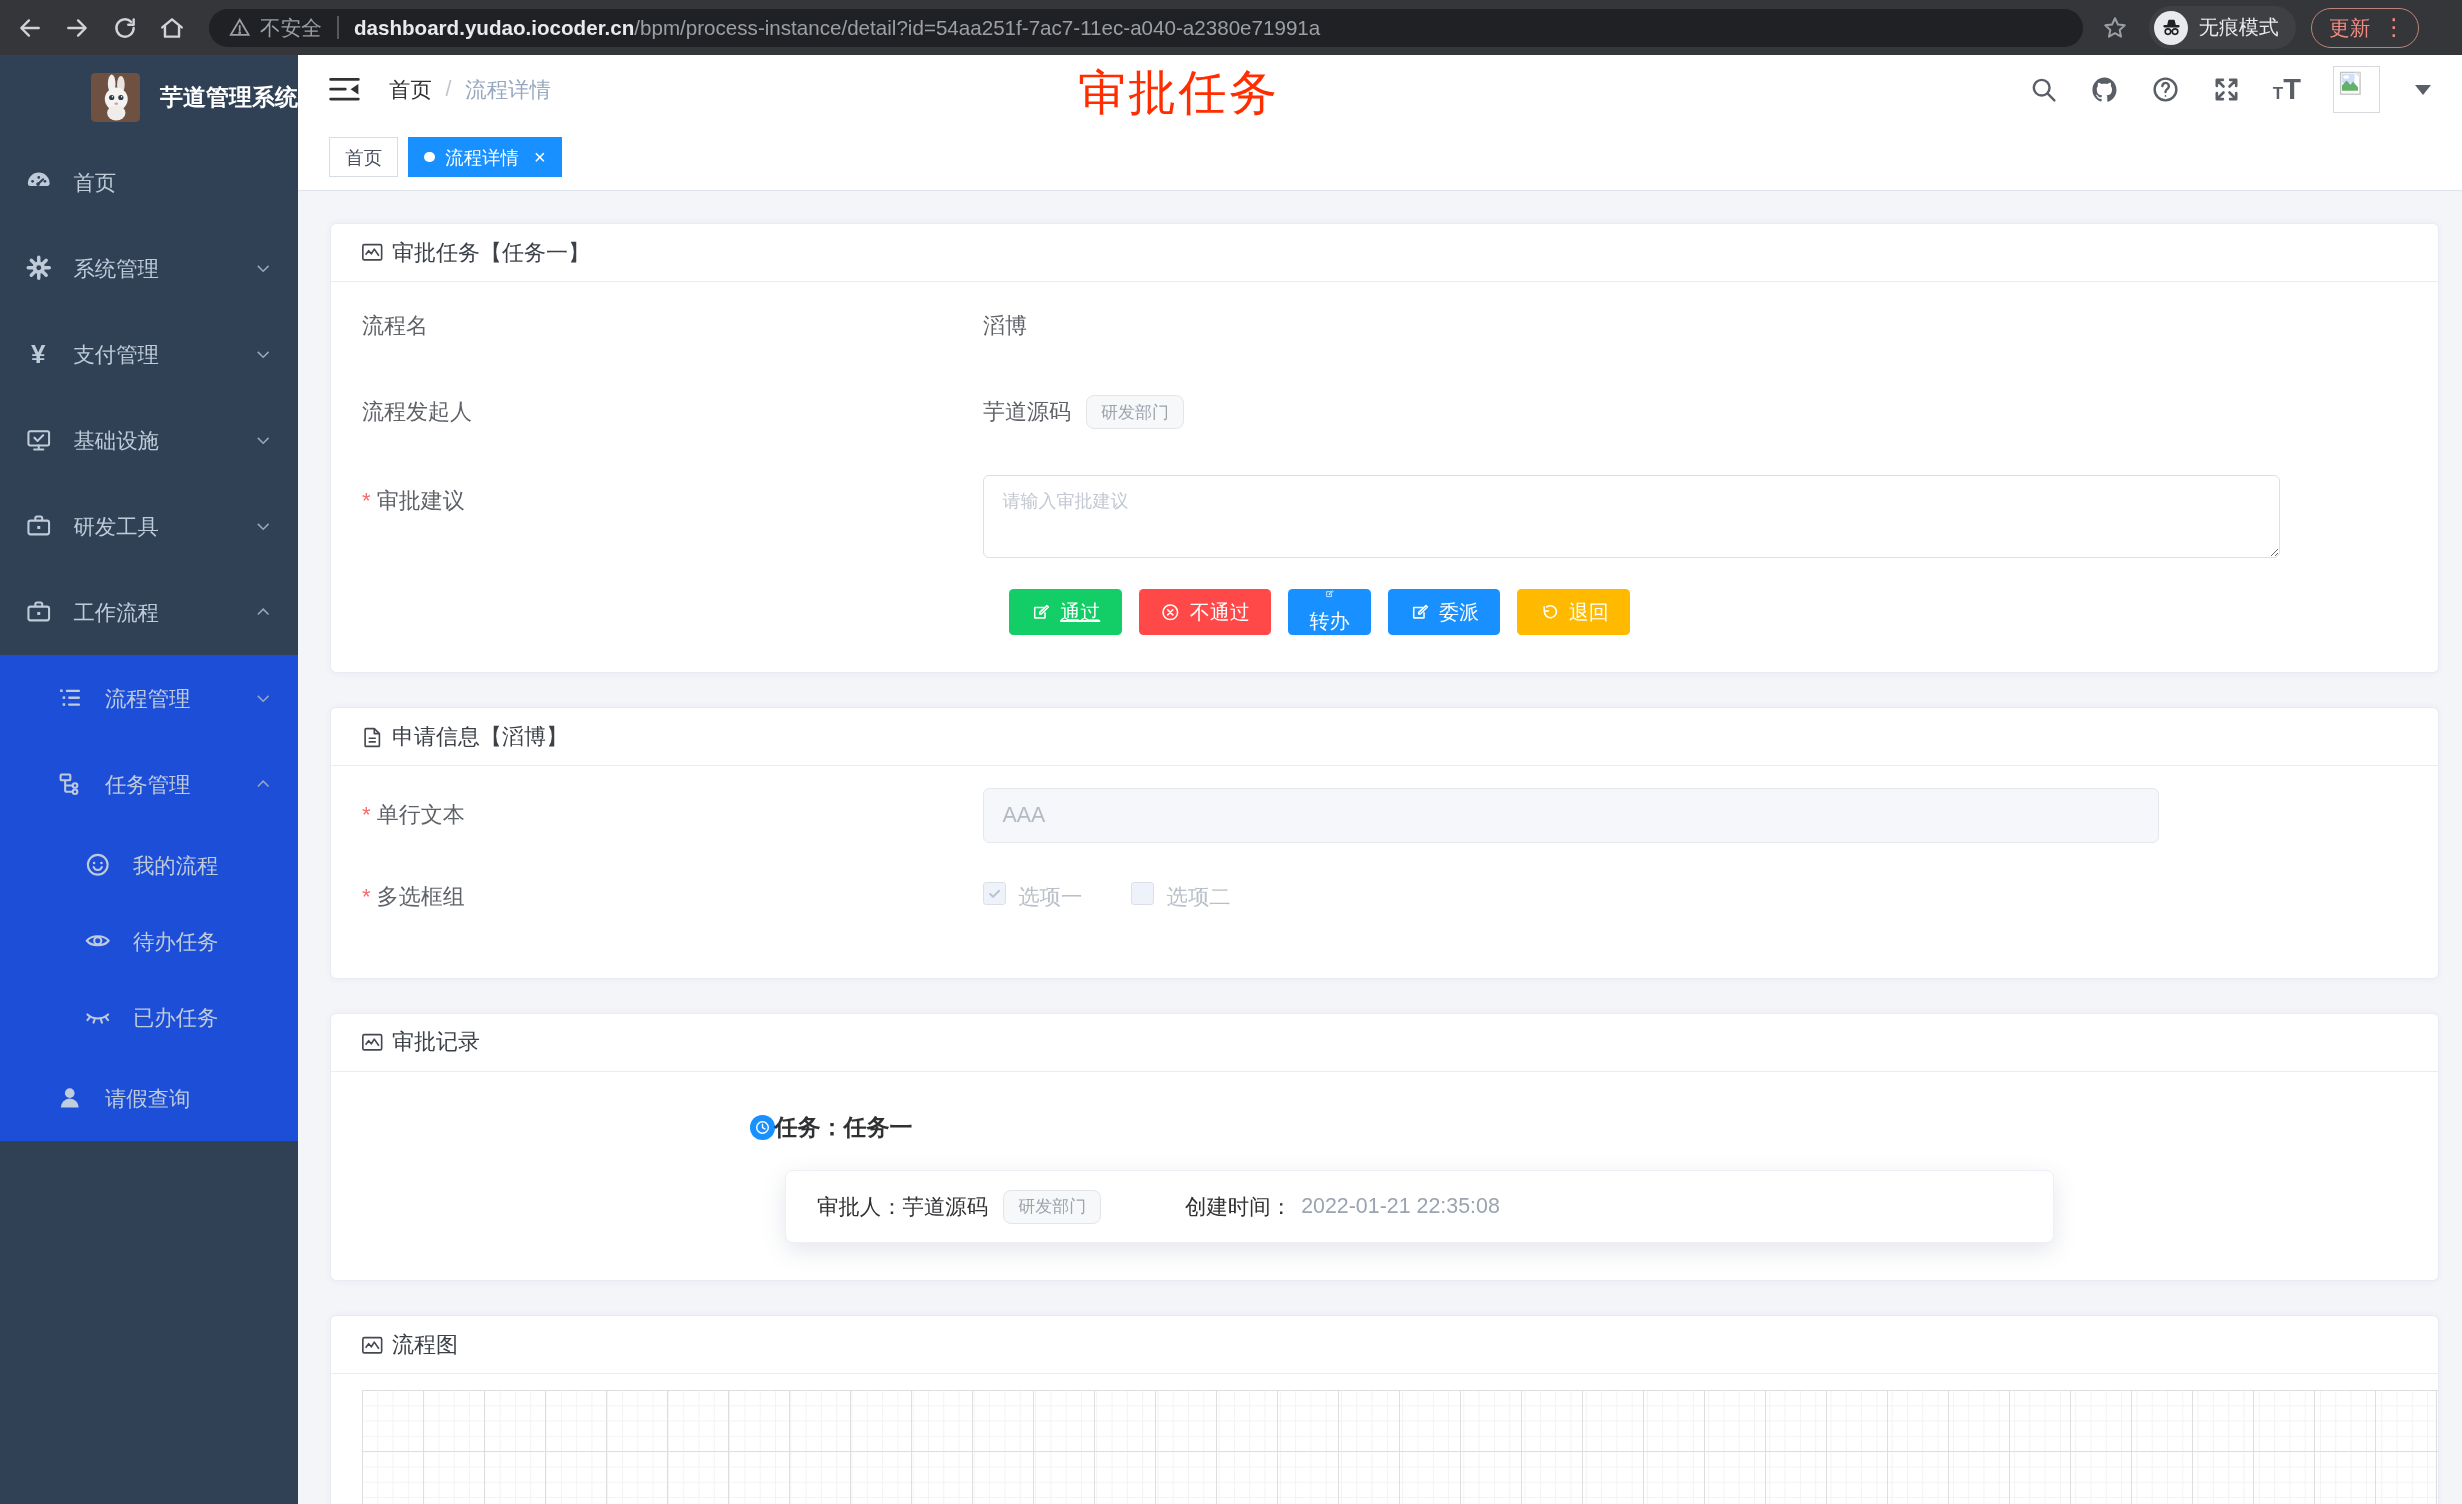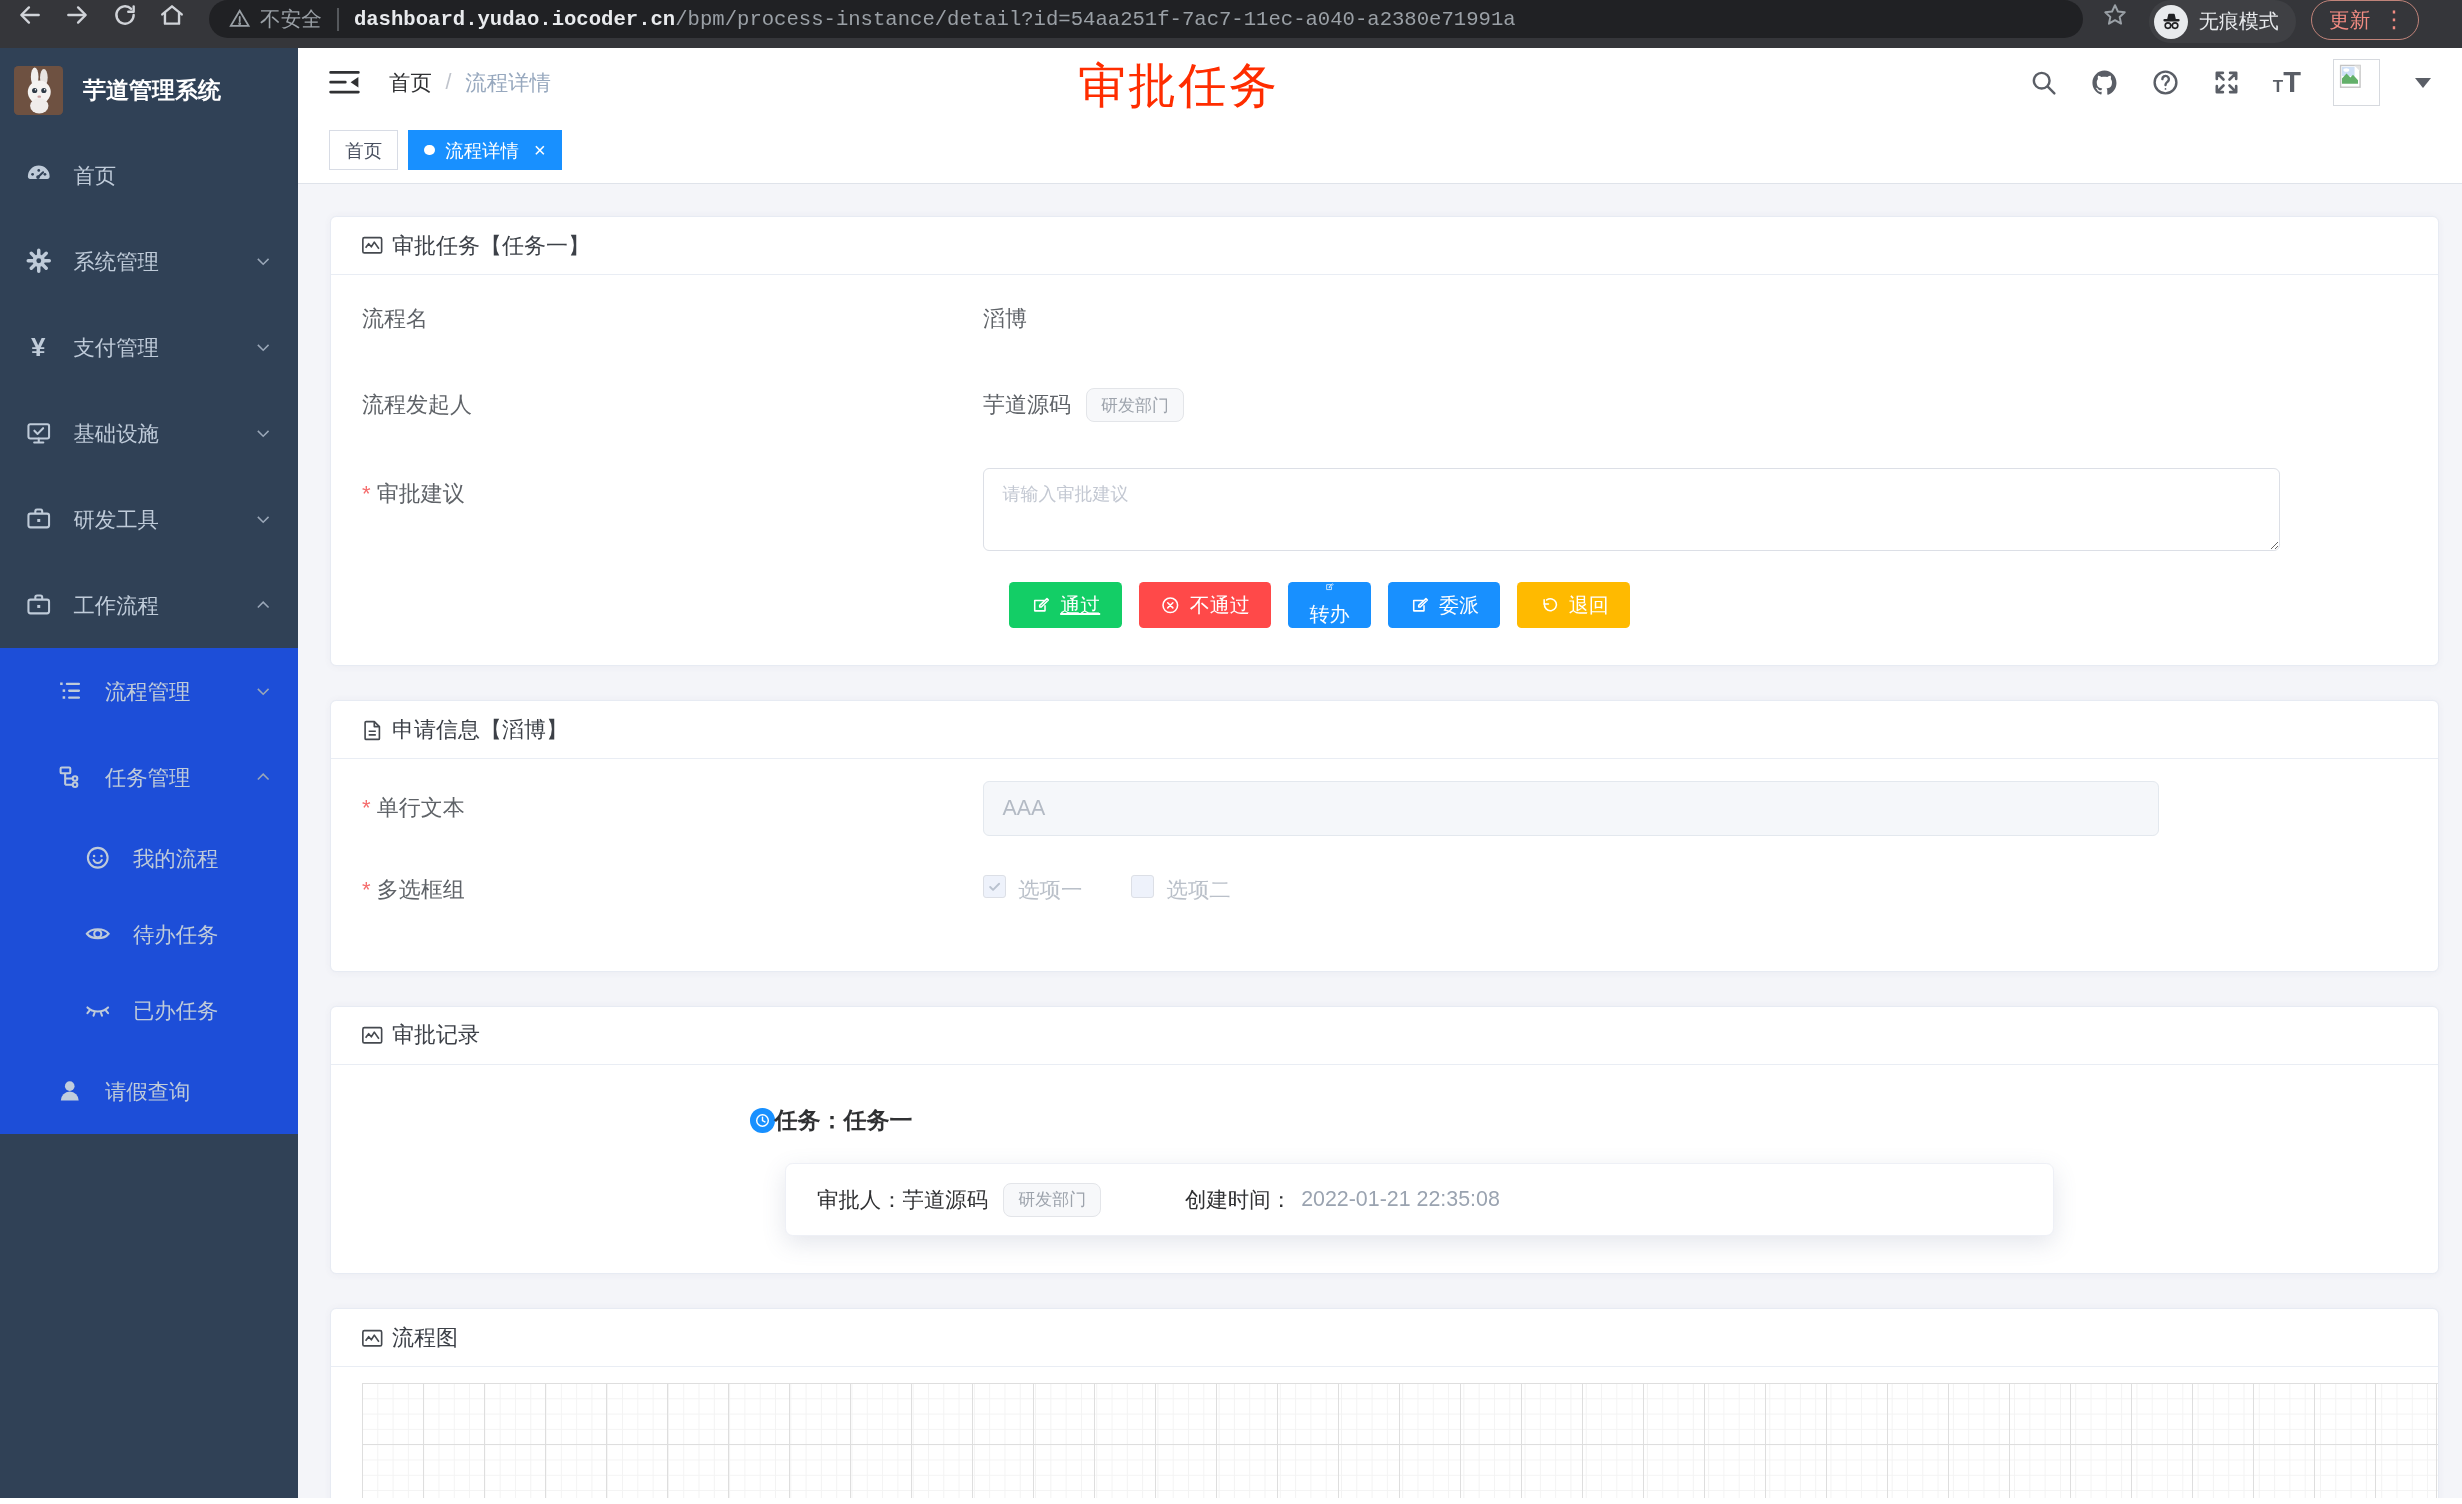--- a/index.html
+++ b/index.html
@@ -1,39 +1,39 @@
 <!DOCTYPE html>
 <html style="font-size:12.2px"><head>
 <meta charset="utf-8">
 <style>
   * { margin:0; padding:0; box-sizing:border-box; }
   html,body { width:2462px; height:1505px; overflow:hidden; }
   body { font-family:"Liberation Sans","DejaVu Sans",sans-serif; background:#fff; position:relative; }
 
   
-  .browser { height:48px; background:#35363a; display:flex; padding:0 15.3px;font-family:Liberation Mono, monospace; }
+  .browser { height:55px; background:#35363a; display:flex; align-items:center; padding:0 15.3px; }
   .nav-ic { width:29px; height:29px; display:flex; align-items:center; justify-content:center; margin-right:18.4px; flex:none; }
   .nav-ic svg { width:26px; height:26px; }
   .urlbar { width:1874px; height:38px; background:#202124; border-radius:20px; display:flex; align-items:center; padding:0 20px; margin-left:4.6px; }
   .urlbar .warn { width:21.4px; height:21.4px; margin-right:9.2px; flex:none; }
   .sec-label { color:#9aa0a6; font-size:20.6px; }
   .url-div { width:1.5px; height:23px; background:#55585c; margin:0 15.3px; }
   .url-host { color:#e8eaed; font-size:20.6px; font-weight:700; }
   .url-path { color:#9aa0a6; font-size:20.6px; }
   .star { margin-left:17px; flex:none; }
   .incog { margin-left:20px; height:43px; border-radius:21.4px; background:#3f4044; display:flex; align-items:center; padding:0 17px 0 4.6px; flex:none; }
   .incog-circle { width:34px; height:34px; border-radius:50%; background:#e8eaed; display:flex; align-items:center; justify-content:center; margin-right:10.7px; }
   .incog-label { color:#e8eaed; font-size:20px; }
   .update-pill { margin-left:15.3px; height:40px; border-radius:20px; border:1.5px solid #c08379; color:#f28b82; display:flex; align-items:center; padding:0 12.2px 0 17px; gap:12.2px; font-size:20.6px; flex:none; }
   .kebab { font-size:23px; color:#f28b82; letter-spacing:0; }
 
   
   .app { display:flex; height:1450px; }
   .sidebar { width:298px; background:#304156; flex:none; display:flex; flex-direction:column; }
-  .logo-row { height:84px; display:flex; align-items:center; padding-left:14px; gap:20px; flex:none; }
+  .logo-row { height:84px; display:flex; align-items:center; padding-left:32px; gap:20px; flex:none;justify-content:flex-end; }
   .logo-img { width:49px; height:49px; border-radius:4.6px; overflow:hidden; flex:none; }
   .logo-title { color:#fff; font-size:23px; font-weight:700; }
   .mi { height:86px; display:flex; align-items:center; position:relative; font-size:21.4px; color:#bfcbd9; cursor:pointer; }
   .mi .ic { width:27.5px; height:27.5px; margin-right:21.4px; display:flex; align-items:center; justify-content:center; flex:none; }
   .mi.l1 { padding-left:24.5px; }
   .mi.l2 { padding-left:56px; }
   .mi.l3 { padding-left:84px; height:76px; }
   .chev { position:absolute; right:26px; width:18.4px; height:18.4px; }
   .submenu { background:#1d4ed8; }
   .yen { font-size:26px; font-weight:700; color:#bfcbd9; }

